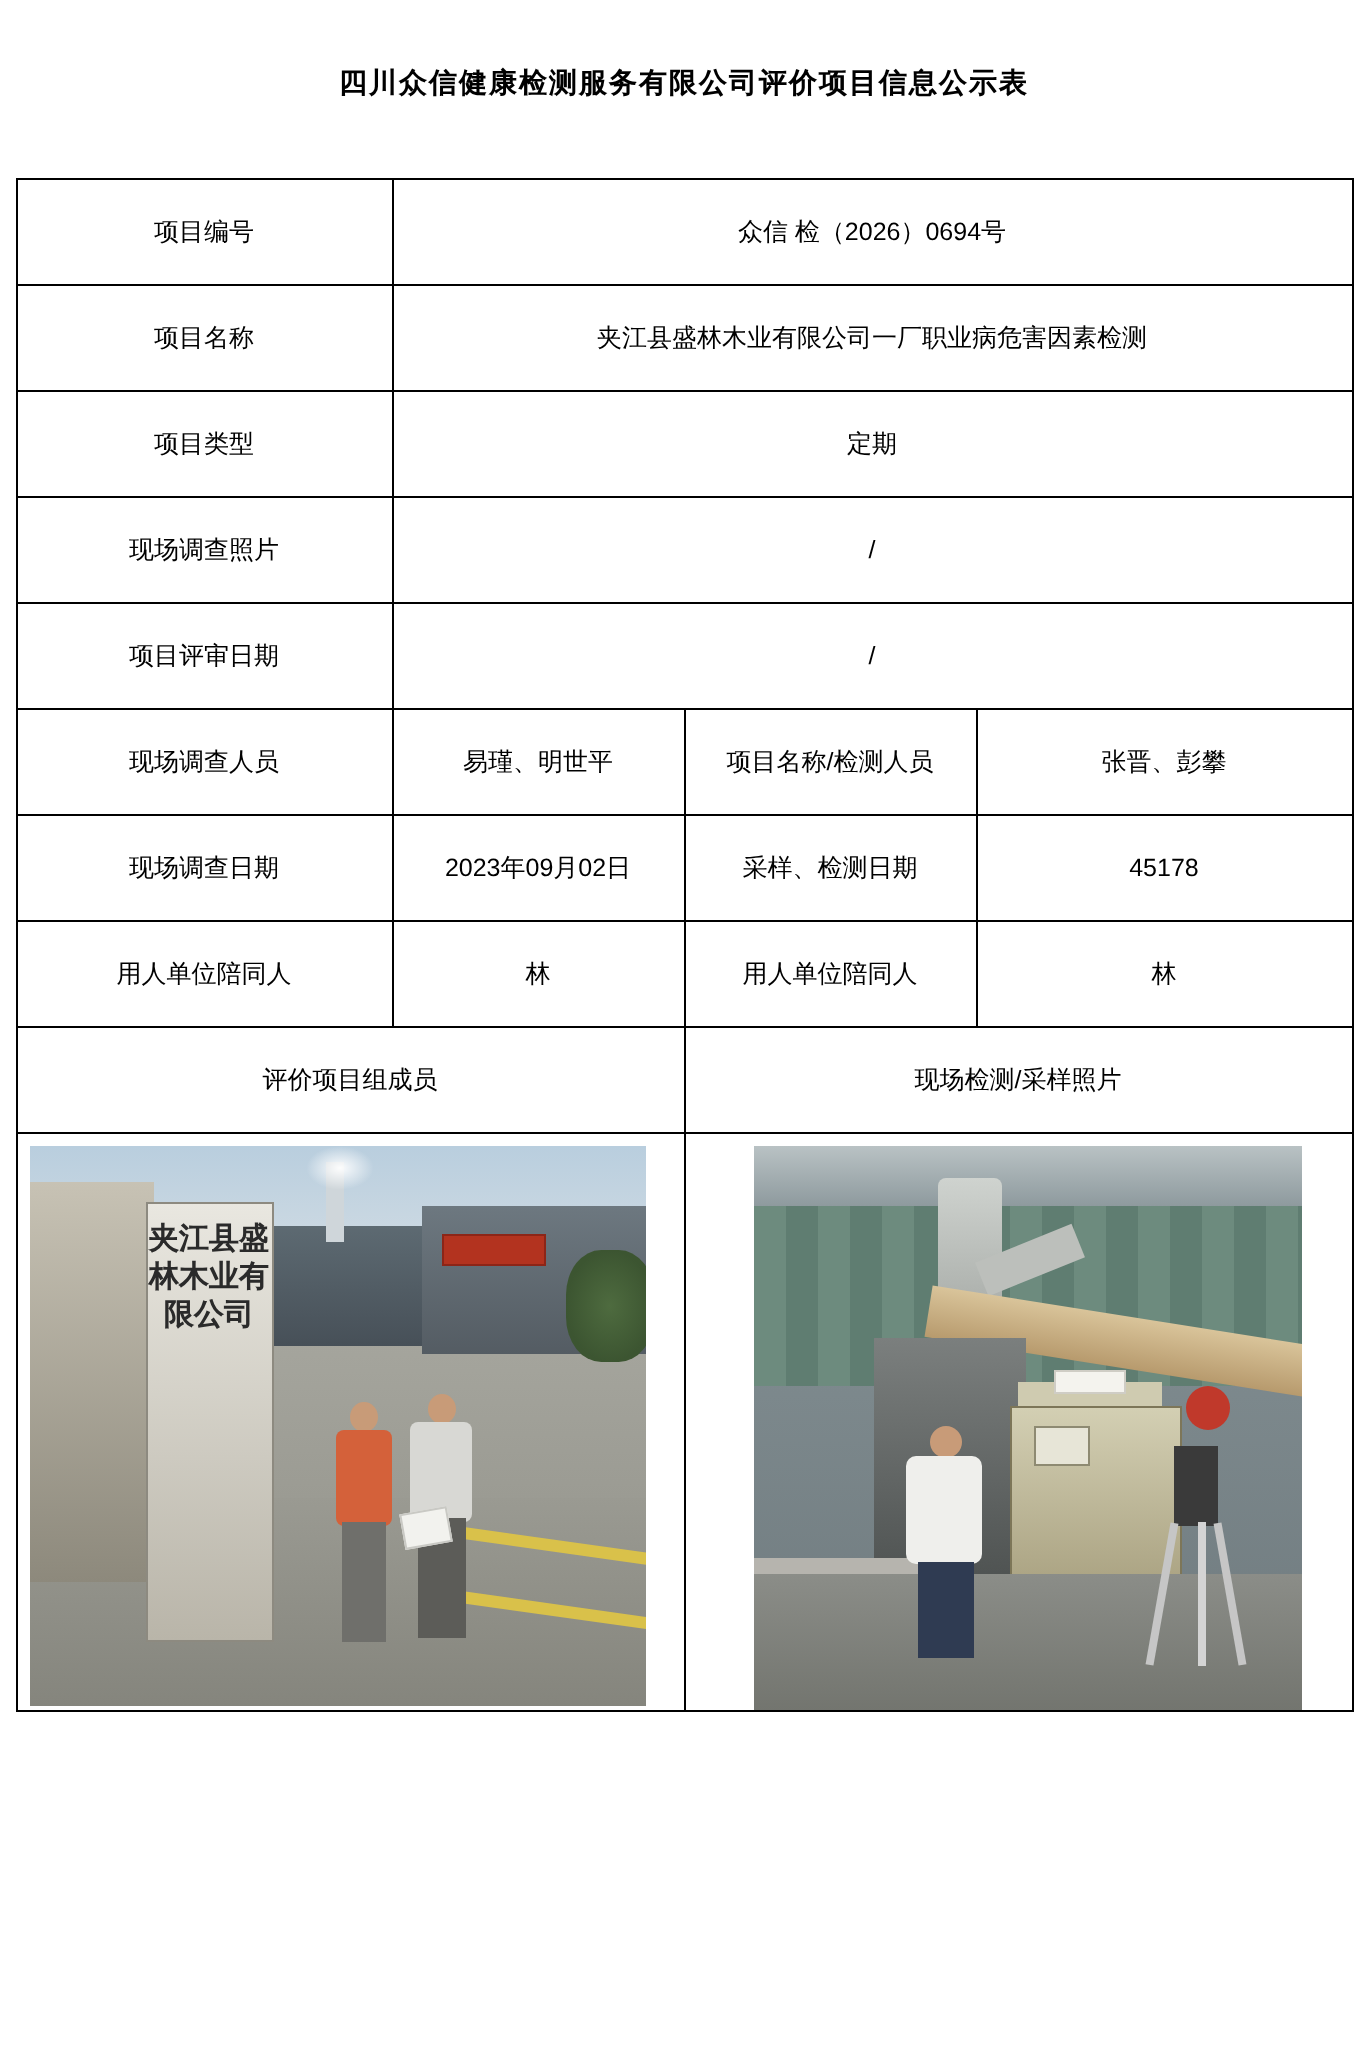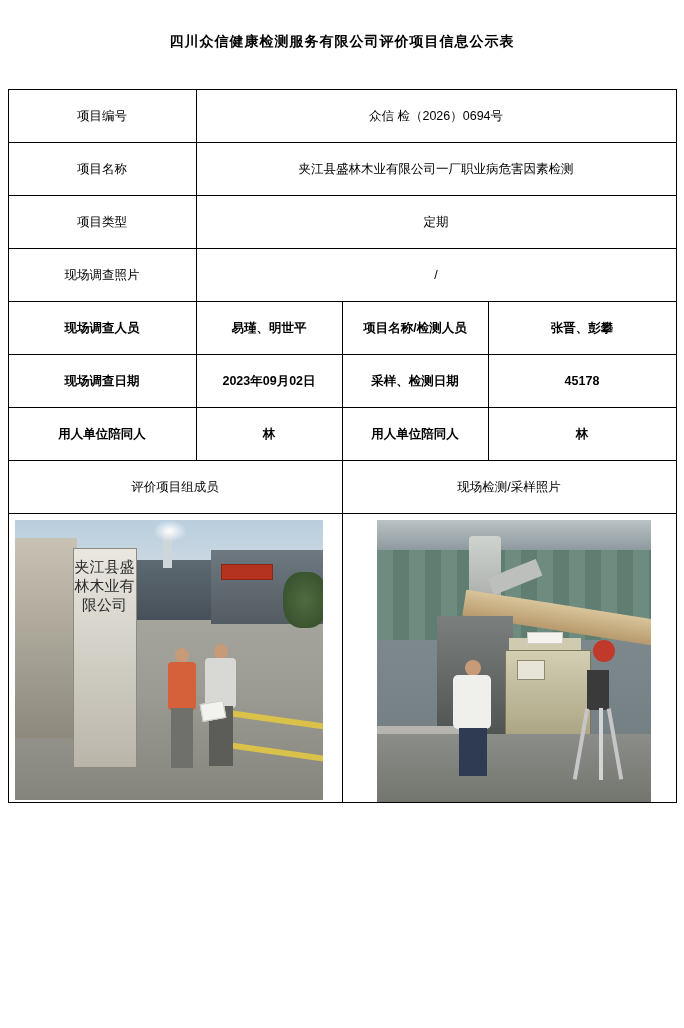--- a/index.html
+++ b/index.html
@@ -44,21 +44,20 @@
     color: #000;
   }
   td.label {
     width: 188px;
   }
   td.value {
     text-align: center;
   }
   .row-split td {
     height: 52px;
-    font-weight: bold;
   }
   td.photo-head {
     height: 46px;
     font-size: 12.5px;
   }
   td.photo-cell {
     height: 300px;
     vertical-align: top;
     padding: 0;
   }
@@ -106,21 +105,21 @@
     position:absolute; left:0; top:18px; width:62px; height:200px;
     background: linear-gradient(#c7c2b4, #8d897c);
   }
   .p1-stone {
     position:absolute; left:58px; top:28px; width:62px; height:218px;
     background: linear-gradient(#e9e7e0, #b9b5a9);
     border:1px solid #8d8a80;
   }
   .p1-stone-text {
     position:absolute; left:0; top:8px; width:100%;
-    font-size:15px; font-weight:normal; line-height:19px;
+    font-size:15px; font-weight:bold; line-height:19px;
     color:#2a2a2a; text-align:center; letter-spacing:0px;
   }
   .p1-ground {
     position:absolute; left:0; top:176px; width:100%; height:104px;
     background: linear-gradient(#9a9a92, #85857d);
   }
   .p1-yellow {
     position:absolute; left:196px; top:196px; width:120px; height:6px;
     background:#d9c14a; transform: rotate(8deg);
   }
@@ -251,20 +250,24 @@
     <tr>
       <td class="label">项目名称</td>
       <td class="value" colspan="3">夹江县盛林木业有限公司一厂职业病危害因素检测</td>
     </tr>
     <tr>
       <td class="label">项目类型</td>
       <td class="value" colspan="3">定期</td>
     </tr>
     <tr>
       <td class="label">现场调查照片</td>
+      <td class="value" colspan="3">/</td>
+    </tr>
+    <tr>
+      <td class="label">项目评审日期</td>
       <td class="value" colspan="3">/</td>
     </tr>
 
     <tr class="row-split">
       <td class="label">现场调查人员</td>
       <td class="value">易瑾、明世平</td>
       <td class="label">项目名称/检测人员</td>
       <td class="value">张晋、彭攀</td>
     </tr>
     <tr class="row-split">

